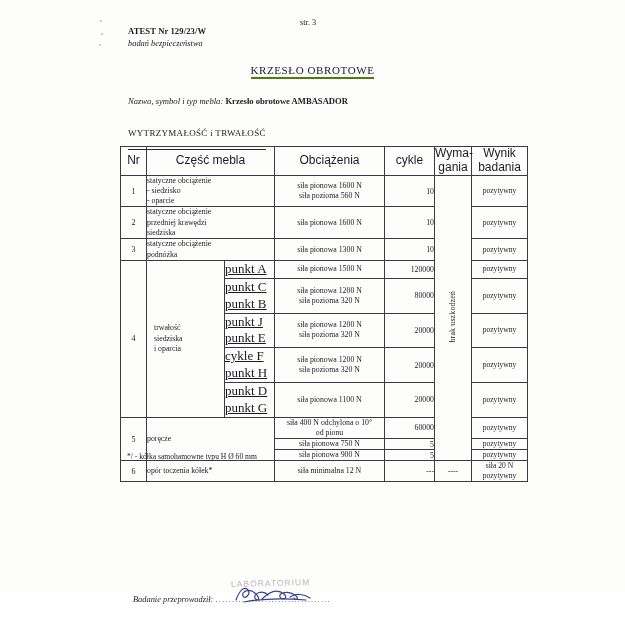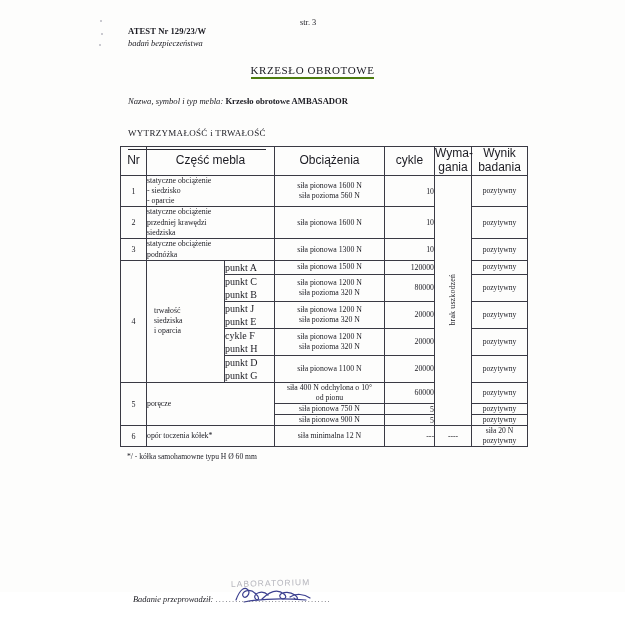--- a/index.html
+++ b/index.html
@@ -133,22 +133,23 @@
     padding: 2px 0 2px 5px;
     line-height: 1.32;
     font-size: 7.8px;
   }
   .part-cell.ctr {
     padding-left: 7px;
   }
   .sub-cell {
     padding: 2px 0 2px 8px;
     line-height: 1.3;
-    font-size: 10px;
+    font-size: 13px;
     white-space: pre-line;
+    text-decoration: underline;
   }
   .load-cell {
     text-align: center;
     line-height: 1.3;
     font-size: 7.8px;
     padding: 2px 3px;
     white-space: pre-line;
   }
   .cyc-cell {
     text-align: right;

